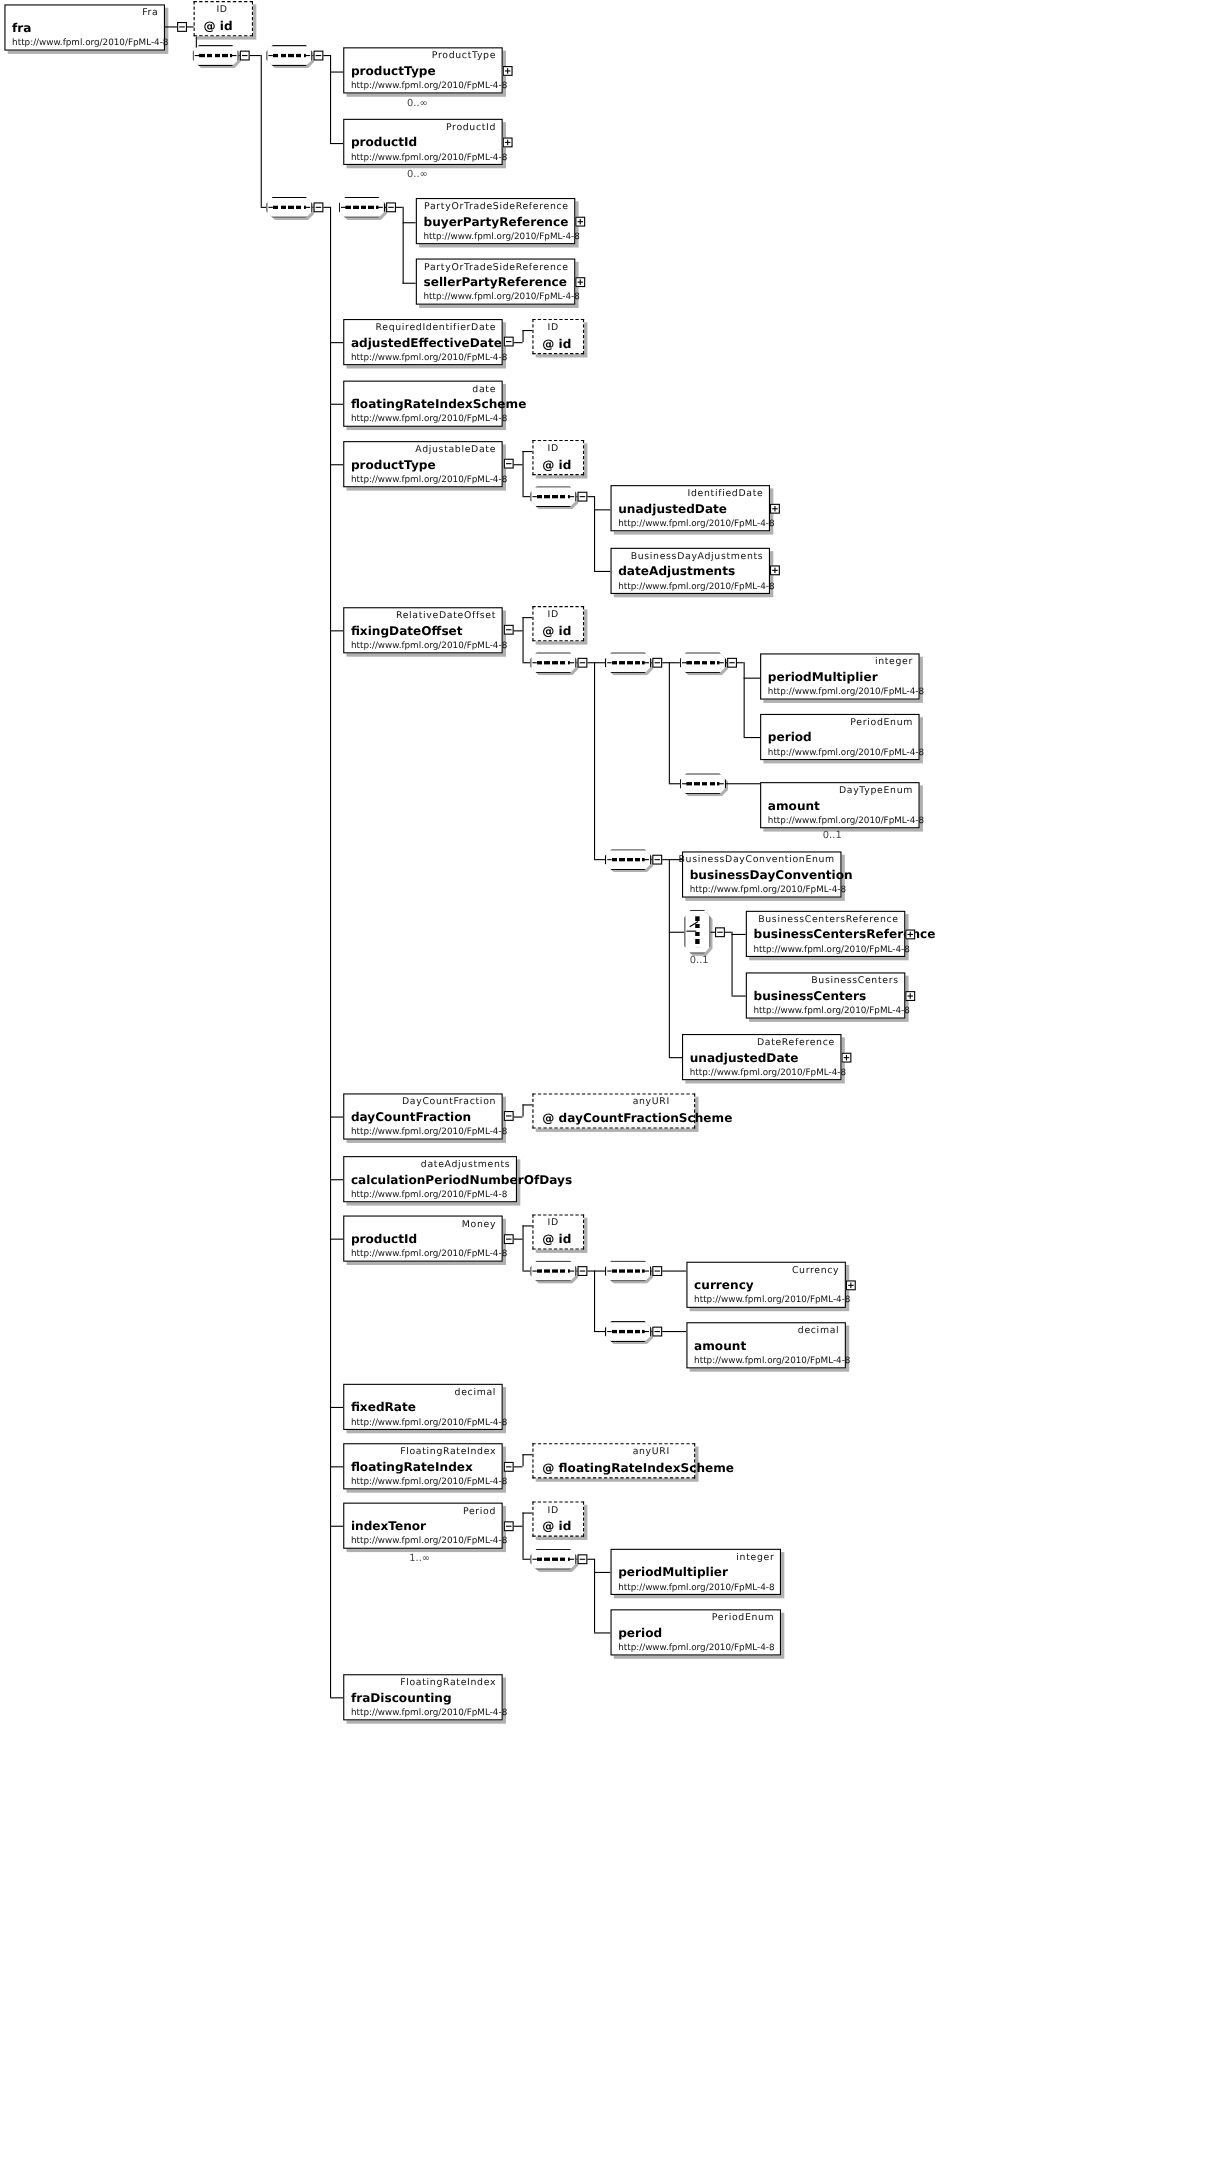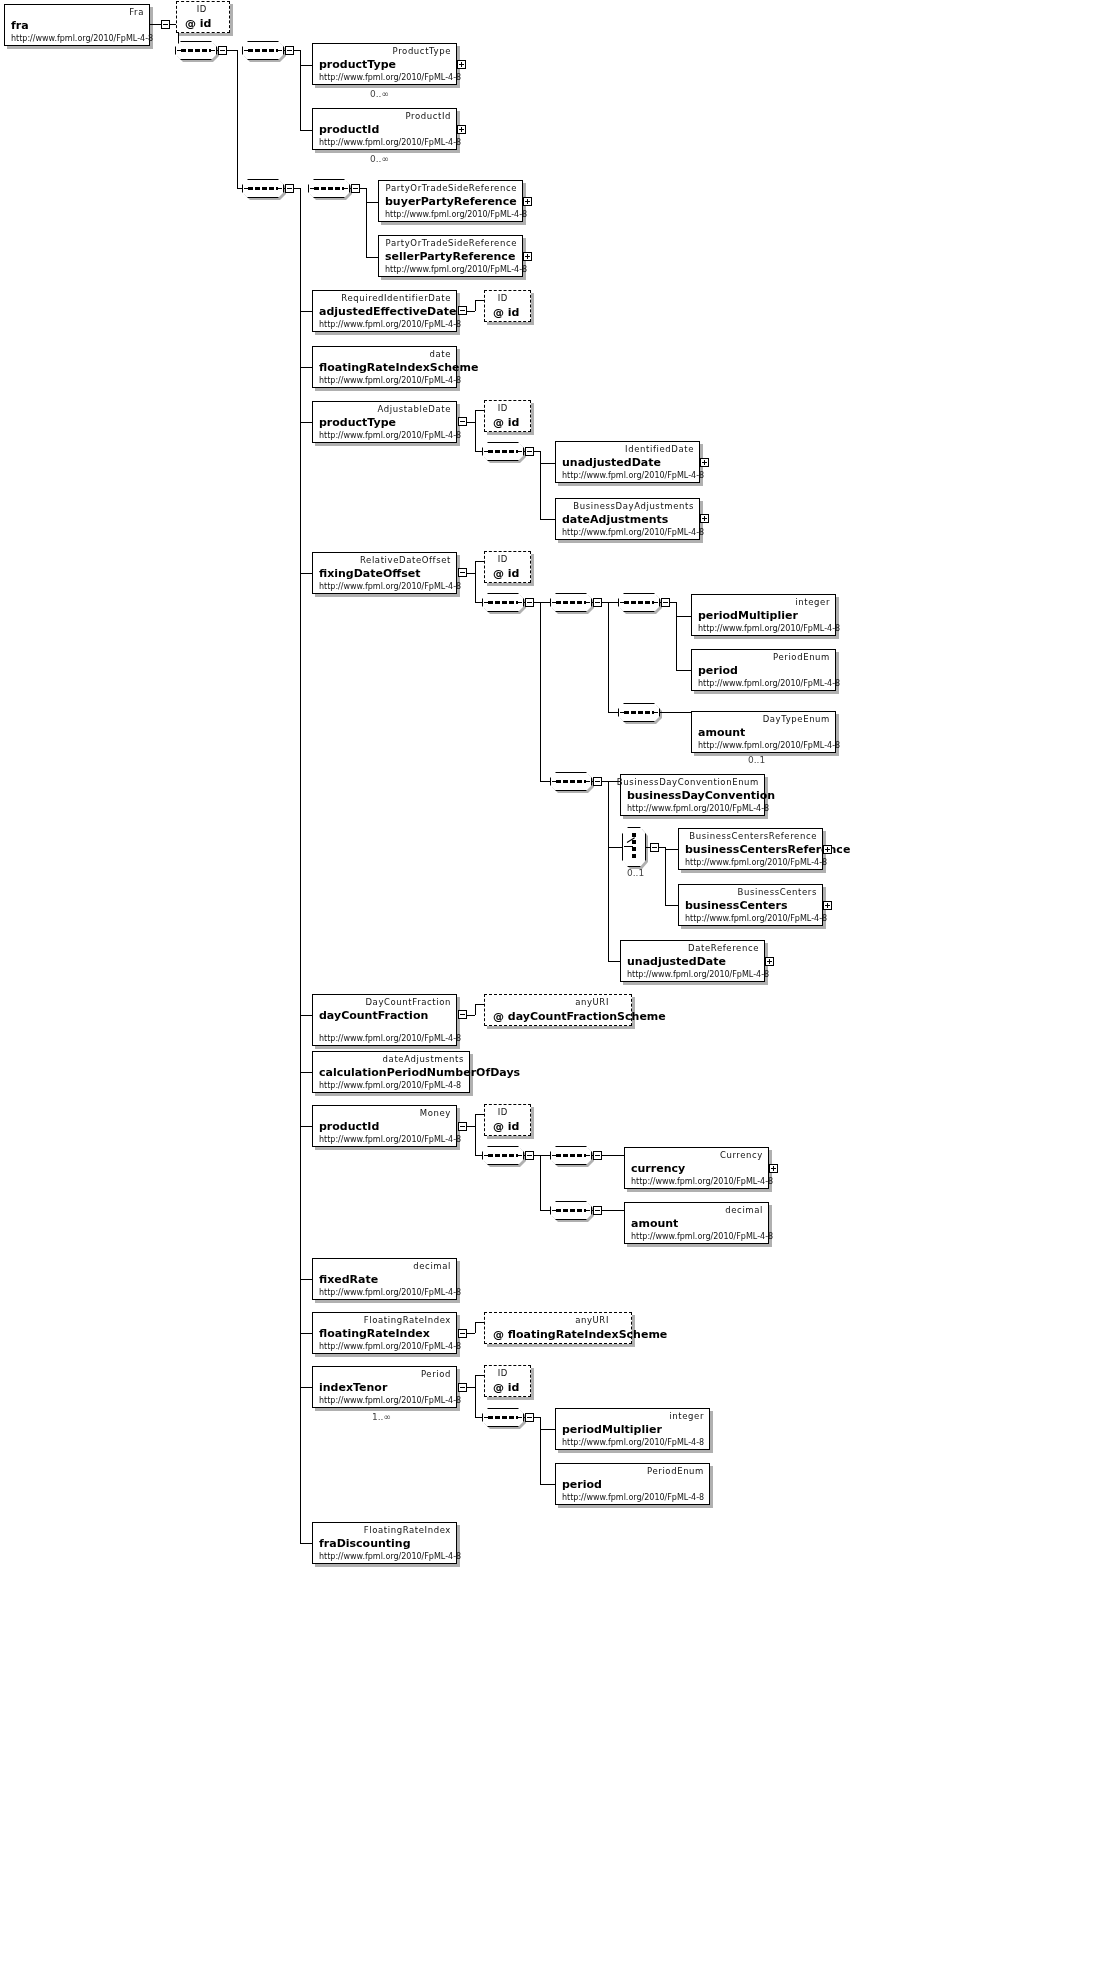--- a/index.html
+++ b/index.html
@@ -332,21 +332,21 @@
 
   <div class="h" style="left:608px;top:961px;width:12px;"></div>
   <div class="ebox" style="left:620px;top:940px;width:145px;height:42px;">
     <span class="etype">DateReference</span>
     <span class="ename">unadjustedDate</span>
     <span class="ens">http://www.fpml.org/2010/FpML-4-8</span>
   </div>
   <div class="sq plus" style="left:765px;top:957px;"></div>
 
   <div class="h" style="left:300px;top:1015px;width:12px;"></div>
-  <div class="ebox" style="left:312px;top:994px;width:145px;height:52px;">
+  <div class="ebox" style="left:312px;top:994px;width:145px;height:42px;">
     <span class="etype">DayCountFraction</span>
     <span class="ename">dayCountFraction</span>
     <span class="ens">http://www.fpml.org/2010/FpML-4-8</span>
   </div>
   <div class="sq" style="left:458px;top:1010px;"></div>
   <div class="h" style="left:467px;top:1015px;width:8px;"></div>
   <div class="v" style="left:475px;top:1004px;height:11px;"></div>
   <div class="h" style="left:475px;top:1004px;width:9px;"></div>
   <div class="abox" style="left:484px;top:994px;width:148px;height:32px;">
     <span class="etype">anyURI</span>

